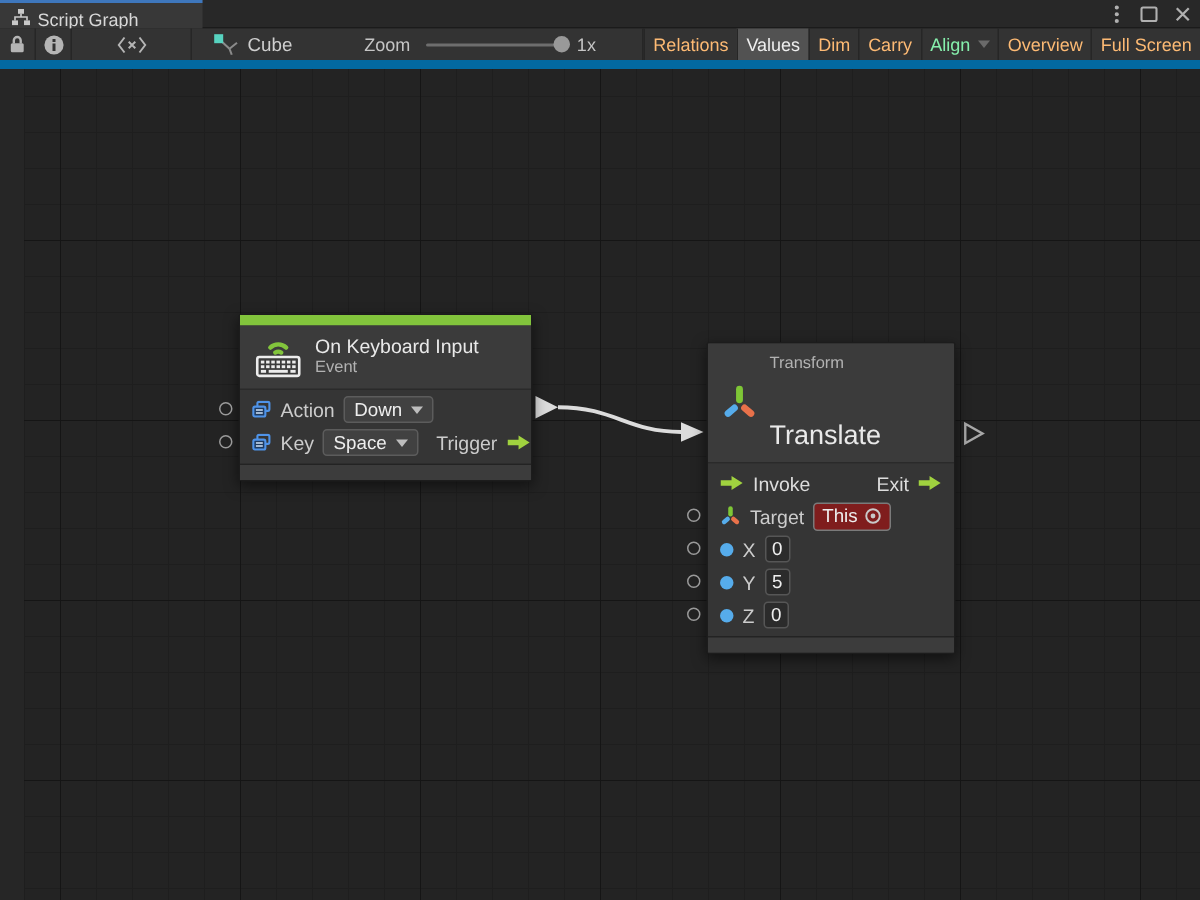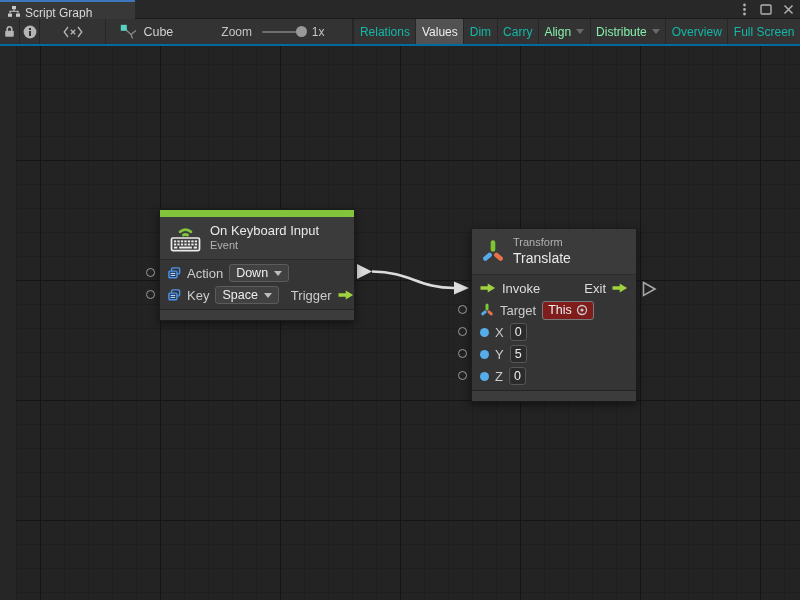--- a/index.html
+++ b/index.html
@@ -9,35 +9,35 @@
   .window { position:relative; width:800px; height:600px; background:#262626; }
 
   
   .titlebar { position:absolute; top:0; left:0; right:0; height:19px; background:#282828; border-bottom:1px solid #1b1b1b; }
   .tab { position:absolute; left:0; top:0; width:135px; height:19px; background:#383838; display:flex; align-items:flex-start; gap:5px; padding:4px 8px; border-top:2px solid #3e77bd; cursor:default; }
   .tab-label { font-size:12px; color:#d8d8d8; white-space:nowrap; }
   .win-controls { position:absolute; right:4px; top:0; height:19px; display:flex; align-items:center; gap:6px; }
   .win-btn { width:16px; height:16px; display:flex; align-items:center; justify-content:center; color:#b0b0b0; }
 
   
-  .toolbar { position:absolute; top:19px; left:0; right:0; height:27px; background:#333; border-bottom:2px solid #0369a1; display:flex; align-items:stretch; font-size:12px; }
+  .toolbar { position:absolute; top:19px; left:0; right:0; height:27px; background:#333; border-bottom:6px solid #0369a1; display:flex; align-items:stretch; font-size:12px; }
   .tb-sep { border-right:1px solid #262626; }
   .tb-icon-btn { display:flex; align-items:center; justify-content:center; }
   .tb-lock { width:24px; }
   .tb-info { width:24px; }
   .tb-code { width:80px; }
   .tb-target-zoom { flex:1 1 auto; min-width:200px; display:flex; align-items:center; }
   .tb-target { display:flex; align-items:center; gap:6px; margin-left:14px; }
   .tb-target-label { color:#cfcfcf; font-size:12.5px; }
   .zoom-label { color:#c5c5c5; margin-left:48px; }
   .zoom-track { position:relative; height:2px; background:#6e6e6e; width:92px; margin-left:10px; border-radius:1px; }
   .zoom-handle { position:absolute; right:-4px; top:-4.5px; width:11px; height:11px; border-radius:50%; background:#999; }
   .zoom-value { color:#c5c5c5; margin-left:9px; margin-right:28px; }
   .tb-buttons { display:flex; align-items:stretch; }
-  .tb-btn { display:flex; align-items:center; padding:0 5.5px; color:#14b8a6; white-space:nowrap; border-left:1px solid #262626; cursor:default; }
+  .tb-btn { display:flex; align-items:center; padding:0 5.5px; color:#fdba74; white-space:nowrap; border-left:1px solid #262626; cursor:default; }
   .tb-btn.active { background:#525252; color:#eee;align-items:center; }
   .tb-btn.disabled { color:#86efac; }
   .caret { width:0; height:0; border-left:4px solid transparent; border-right:4px solid transparent; border-top:5px solid #8a8a8a; margin-left:5px; }
   .tb-btn.disabled .caret { border-top-color:#6a6a6a; }
 
   
   .canvas { position:absolute; top:46px; left:16px; width:800px; height:554px;
     background-color:#232323;
     background-image:
       linear-gradient(to right,#151515 1px,transparent 1px),
@@ -151,24 +151,20 @@
           <span>Values</span>
         </div>
       <div class="tb-btn">
           <span>Dim</span>
         </div>
       <div class="tb-btn">
           <span>Carry</span>
         </div>
       <div class="tb-btn disabled">
           <span>Align</span>
-          <span class="caret"></span>
-        </div>
-      <div class="tb-btn disabled">
-          <span>Distribute</span>
           <span class="caret"></span>
         </div>
       <div class="tb-btn">
           <span>Overview</span>
         </div>
       <div class="tb-btn">
           <span>Full Screen</span>
         </div>
     </div>
   </div>
@@ -256,21 +252,21 @@
 
     <div class="node" style="left:455px; top:182px; width:166px;">
       <div class="node-header" style="padding:7px 10px;">
         <svg width="22" height="25" viewBox="0 0 22 25">
           <line x1="11" y1="3.5" x2="11" y2="10.5" stroke="#7ec636" stroke-width="4.6" stroke-linecap="round"></line>
           <line x1="7.6" y1="16" x2="3.4" y2="19.6" stroke="#56aceb" stroke-width="4.6" stroke-linecap="round"></line>
           <line x1="14.4" y1="16" x2="18.6" y2="19.6" stroke="#e8714a" stroke-width="4.6" stroke-linecap="round"></line>
         </svg>
         <div>
           <div class="node-subtitle">Transform</div>
-          <div class="node-title" style="font-size:14px;">Translate</div>
+          <div class="node-title" style="font-size:18px;margin-top:29px;">Translate</div>
         </div>
       </div>
       <div class="node-body">
         <div class="node-row">
           <svg class="arrow-ico" width="16" height="10" viewBox="0 0 15 10">
             <path d="M0 3.2h7.2V.4L14.6 5 7.2 9.6V6.8H0z" fill="#a0d23f"></path>
           </svg>
           <span class="row-label" style="color:#ddd;">Invoke</span>
           <span class="spacer"></span>
           <span class="row-label" style="color:#ddd;">Exit</span>

